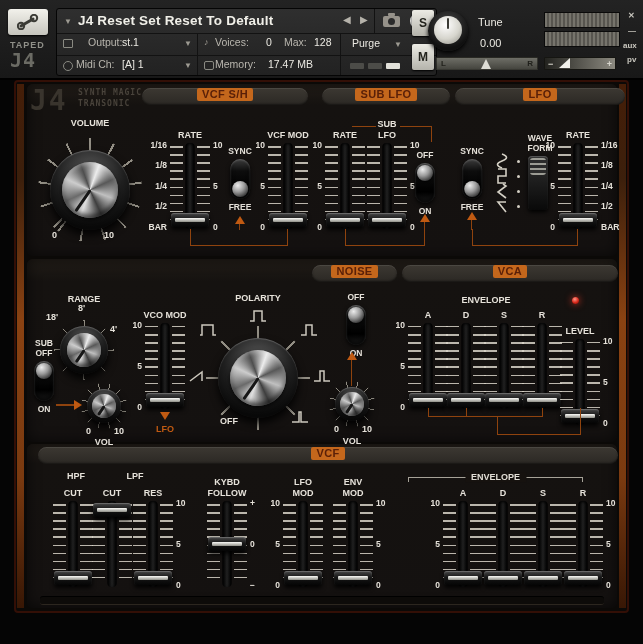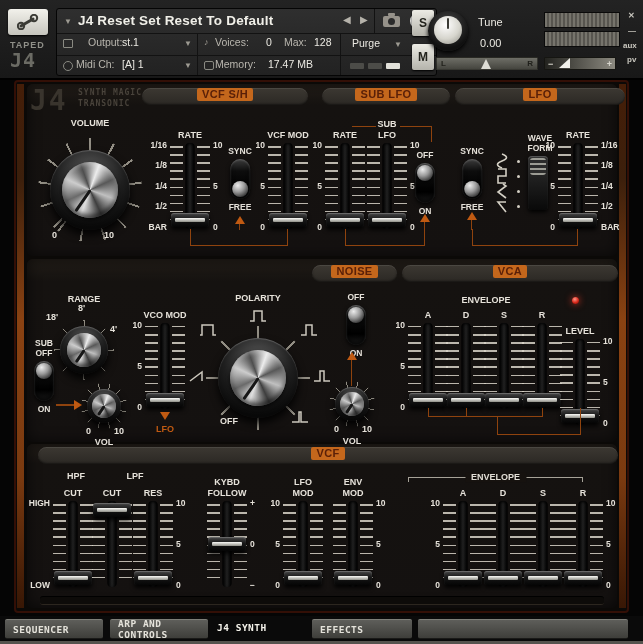--- a/index.html
+++ b/index.html
@@ -513,24 +513,20 @@
   <div class="rline" style="left:580px;top:408px;width:1px;height:27px"></div>
 
   <div class="ctl-lab" style="left:58px;top:471px;width:36px">HPF</div>
   <div class="ctl-lab" style="left:117px;top:471px;width:36px">LPF</div>
   <div class="fader" style="left:53px;top:503px">
       <div class="ftop">CUT</div>
       <div class="ticks tl"></div>
       <div class="rail"></div>
       <div class="ticks tr"></div>
       <div class="fhandle" style="bottom:calc((100% - 14px)*0)"></div>
-      <div class="fcol fleft">
-        <span>HIGH</span>
-        <span>LOW</span>
-      </div>
     </div>
   <div class="fader" style="left:92px;top:503px">
       <div class="ftop">CUT</div>
       <div class="ticks tl"></div>
       <div class="rail"></div>
       <div class="ticks tr"></div>
       <div class="fhandle" style="bottom:calc((100% - 14px)*1)"></div>
     </div>
   <div class="fader" style="left:133px;top:503px">
       <div class="ftop">RES</div>
@@ -619,22 +615,14 @@
       <div class="ticks tr"></div>
       <div class="fhandle" style="bottom:calc((100% - 14px)*0)"></div>
       <div class="fcol fright">
         <span>10</span>
         <span>5</span>
         <span>0</span>
       </div>
     </div>
   <div class="groove"></div>
 
-  <div class="tabbar">
-    <div class="tabbtn" style="left:5px;width:98px">SEQUENCER</div>
-    <div class="tabbtn" style="left:110px;width:98px">ARP AND CONTROLS</div>
-    <div class="tabactive" style="left:217px">J4 SYNTH</div>
-    <div class="tabbtn" style="left:312px;width:100px">EFFECTS</div>
-    <div class="tabbtn" style="left:418px;width:210px"></div>
-    <div class="tabstrip"></div>
-  </div>
 
 </div>
 
 </body></html>

